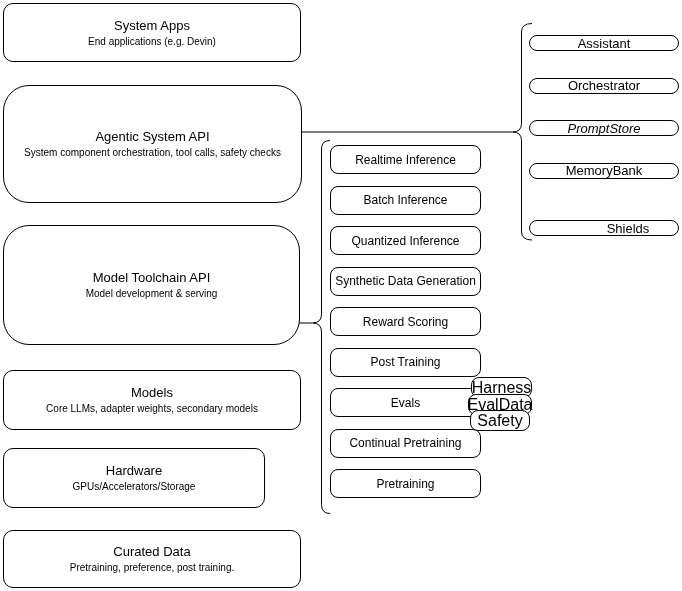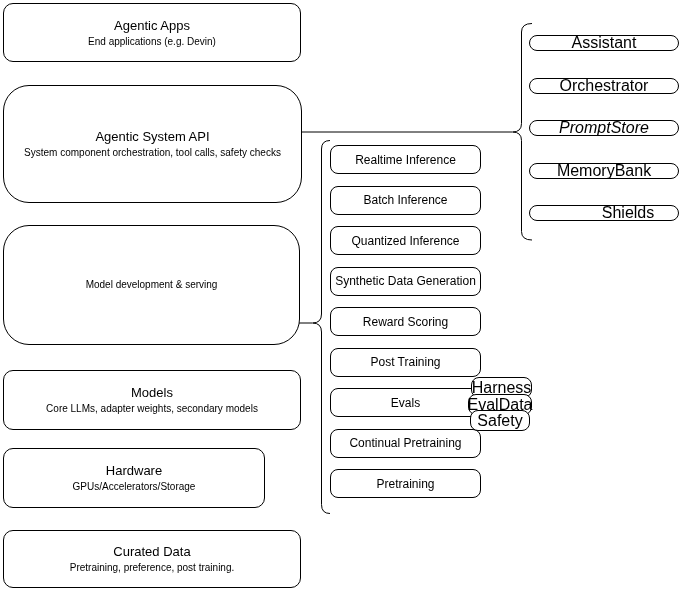--- a/index.html
+++ b/index.html
@@ -42,21 +42,21 @@
     height: 29px;
     left: 330px;
     border-radius: 8px;
     font-size: 12px;
   }
   .rnode {
     width: 150px;
     height: 16px;
     left: 529px;
     border-radius: 8px;
-    font-size: 16px;
+    font-size: 13px;
   }
   .pill {
     height: 21px;
     border-radius: 8px;
     font-size: 16px;
     line-height: 13px;
     z-index: 5;
   }
 </style>
 </head>
@@ -69,30 +69,31 @@
     <path d="M302 132 L512 132" stroke="#000000" stroke-width="1" fill="none"></path>
 
     <path d="M299 323 L312 323" stroke="#000000" stroke-width="1" fill="none"></path>
 
     <path d="M330 140.5 Q321.5 140.5 321.5 149 L321.5 314 Q321.5 323 312.5 323 Q321.5 323 321.5 332 L321.5 504.5 Q321.5 513.5 330 513.5" stroke="#000000" stroke-width="1" fill="none"></path>
 
     <path d="M532 23.5 Q521.5 23.5 521.5 32 L521.5 123.5 Q521.5 132 512.5 132 Q521.5 132 521.5 140.5 L521.5 231.5 Q521.5 240 532 240" stroke="#000000" stroke-width="1" fill="none"></path>
   </svg>
 
   <div class="box layer" style="left:3px; top:3px; width:298px; height:59px;">
-    <div class="title">Agentic Apps</div>
+    <div class="title">System Apps</div>
     <div class="subtitle">End applications (e.g. Devin)</div>
   </div>
 
   <div class="box layer big" style="left:3px; top:85px; width:299px; height:118px;">
     <div class="title">Agentic System API</div>
     <div class="subtitle">System component orchestration, tool calls, safety checks</div>
   </div>
 
   <div class="box layer big" style="left:3px; top:225px; width:297px; height:120px;">
+    <div class="title">Model Toolchain API</div>
     <div class="subtitle">Model development &amp; serving</div>
   </div>
 
   <div class="box layer" style="left:3px; top:370px; width:298px; height:60px;">
     <div class="title">Models</div>
     <div class="subtitle">Core LLMs, adapter weights, secondary models</div>
   </div>
 
   <div class="box layer" style="left:3px; top:448px; width:262px; height:60px;">
     <div class="title">Hardware</div>
@@ -115,15 +116,15 @@
   <div class="box node" style="top:469px;">Pretraining</div>
 
   <div class="box pill" style="left:471px; top:377px; width:61px;">Harness</div>
   <div class="box pill" style="left:468px; top:394px; width:64px;">EvalData</div>
   <div class="box pill" style="left:470px; top:410px; width:60px;">Safety</div>
 
   <div class="box rnode" style="top:35px;">Assistant</div>
   <div class="box rnode" style="top:77.5px;">Orchestrator</div>
   <div class="box rnode" style="top:120px;font-style:italic;">PromptStore</div>
   <div class="box rnode" style="top:162.5px;">MemoryBank</div>
-  <div class="box rnode" style="top:205px;padding-left:48px;">Shields</div>
+  <div class="box rnode" style="top:220px;padding-left:48px;">Shields</div>
 
 </div>
 
 </body></html>

